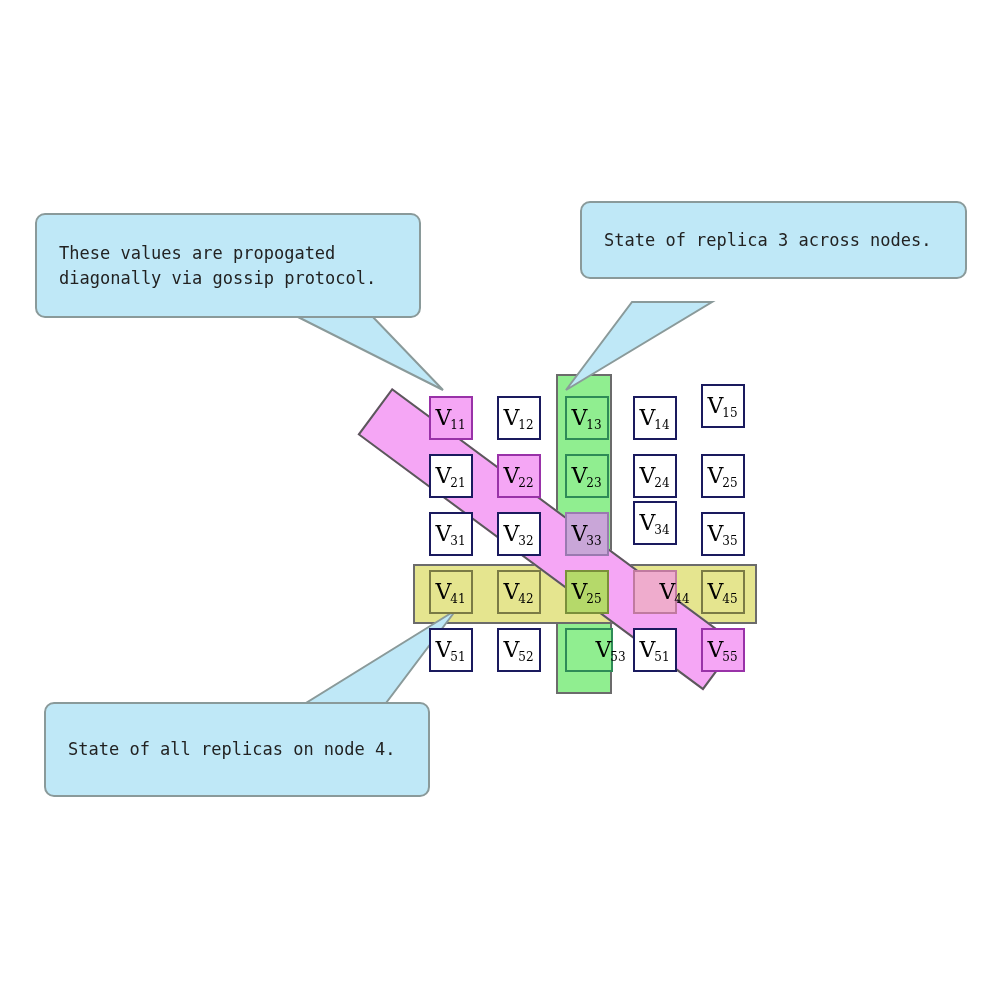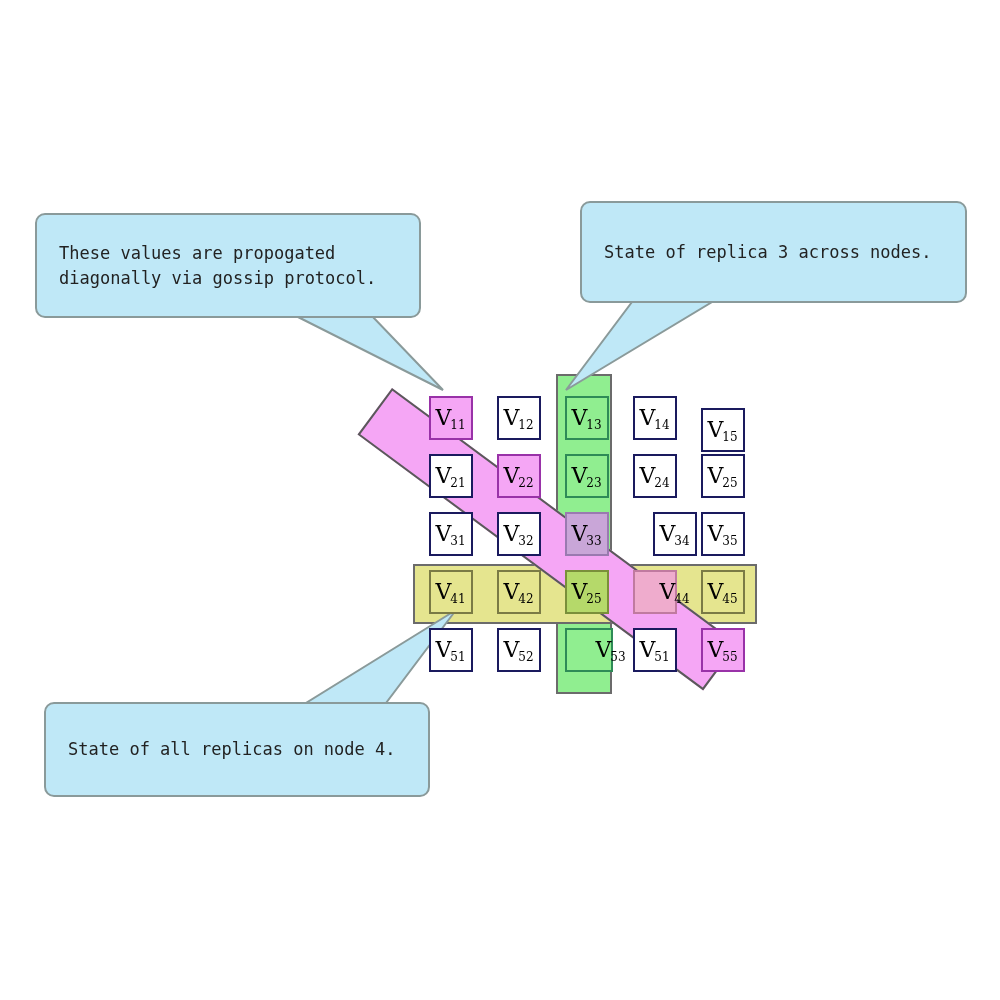--- a/index.html
+++ b/index.html
@@ -38,21 +38,21 @@
   .callout{position:absolute;box-sizing:border-box;
            background:#bfe8f7;border:2px solid #8a9a9a;border-radius:10px;
            display:flex;align-items:center;}
   .callout .txt{font-family:"DejaVu Sans Mono",monospace;
                 font-size:17px;color:#222;line-height:1.45;
                 padding:0 22px;white-space:pre-line;}
   .tail{position:absolute;}
   .tail svg{display:block;overflow:visible;}
 
   .co-left{left:35px;top:213px;width:386px;height:105px;}
-  .co-right{left:580px;top:201px;width:387px;height:102px;}
+  .co-right{left:580px;top:201px;width:387px;height:78px;}
   .co-bottom{left:44px;top:702px;width:386px;height:95px;}
 </style>
 </head>
 <body>
 
 <div id="stage">
 
   <div class="band band-col"></div>
   <div class="band band-row"></div>
   <div class="band band-diag"></div>
@@ -79,21 +79,21 @@
       </div>
       <div class="cell" style="left: 497px; top: 396px;">
         <span class="lbl">V<sub>12</sub></span>
       </div>
       <div class="cell c-green" style="left: 565px; top: 396px;">
         <span class="lbl">V<sub>13</sub></span>
       </div>
       <div class="cell" style="left: 633px; top: 396px;">
         <span class="lbl">V<sub>14</sub></span>
       </div>
-      <div class="cell" style="left: 701px; top: 408px;">
+      <div class="cell" style="left: 701px; top: 384px;">
         <span class="lbl">V<sub>15</sub></span>
       </div>
       <div class="cell" style="left: 429px; top: 454px;">
         <span class="lbl">V<sub>21</sub></span>
       </div>
       <div class="cell c-pink" style="left: 497px; top: 454px;">
         <span class="lbl">V<sub>22</sub></span>
       </div>
       <div class="cell c-green" style="left: 565px; top: 454px;">
         <span class="lbl">V<sub>23</sub></span>
@@ -106,21 +106,21 @@
       </div>
       <div class="cell" style="left: 429px; top: 512px;">
         <span class="lbl">V<sub>31</sub></span>
       </div>
       <div class="cell" style="left: 497px; top: 512px;">
         <span class="lbl">V<sub>32</sub></span>
       </div>
       <div class="cell c-purple" style="left: 565px; top: 512px;">
         <span class="lbl">V<sub>33</sub></span>
       </div>
-      <div class="cell" style="left: 633px; top: 512px; margin-left: 20px;">
+      <div class="cell" style="left: 633px; top: 501px;">
         <span class="lbl">V<sub>34</sub></span>
       </div>
       <div class="cell" style="left: 701px; top: 512px;">
         <span class="lbl">V<sub>35</sub></span>
       </div>
       <div class="cell c-yellow" style="left: 429px; top: 570px;">
         <span class="lbl">V<sub>41</sub></span>
       </div>
       <div class="cell c-yellow" style="left: 497px; top: 570px;">
         <span class="lbl">V<sub>42</sub></span>

